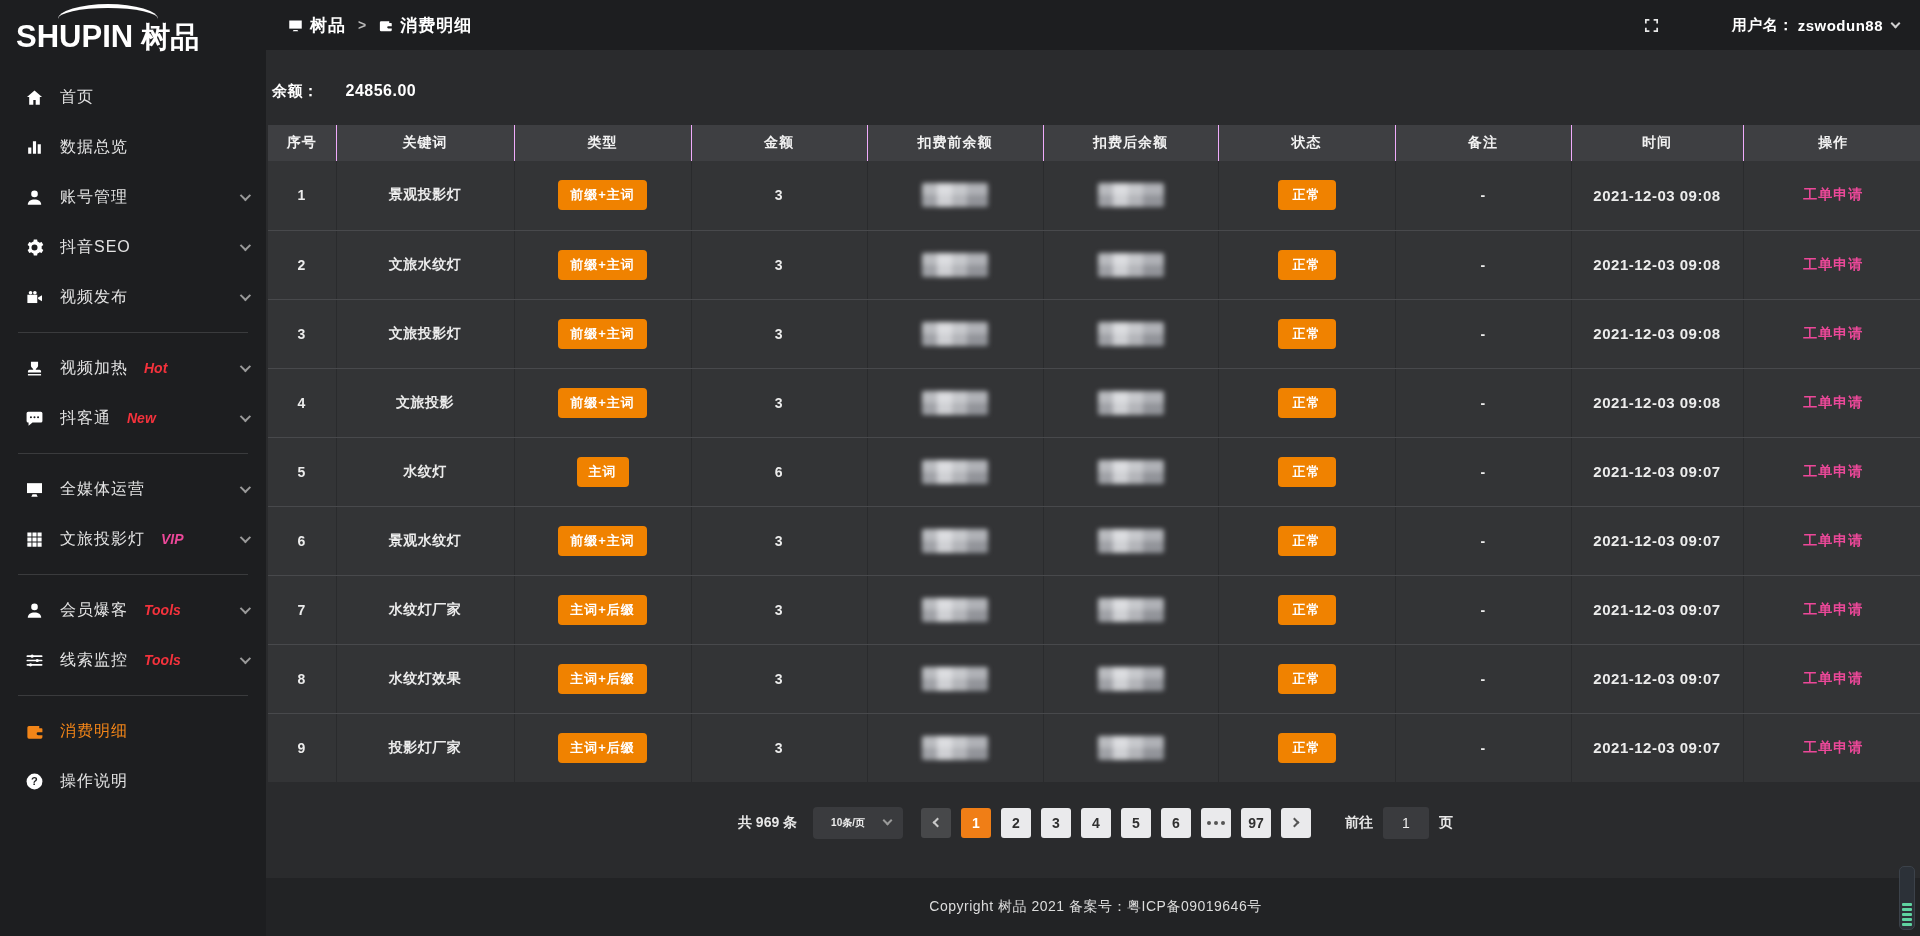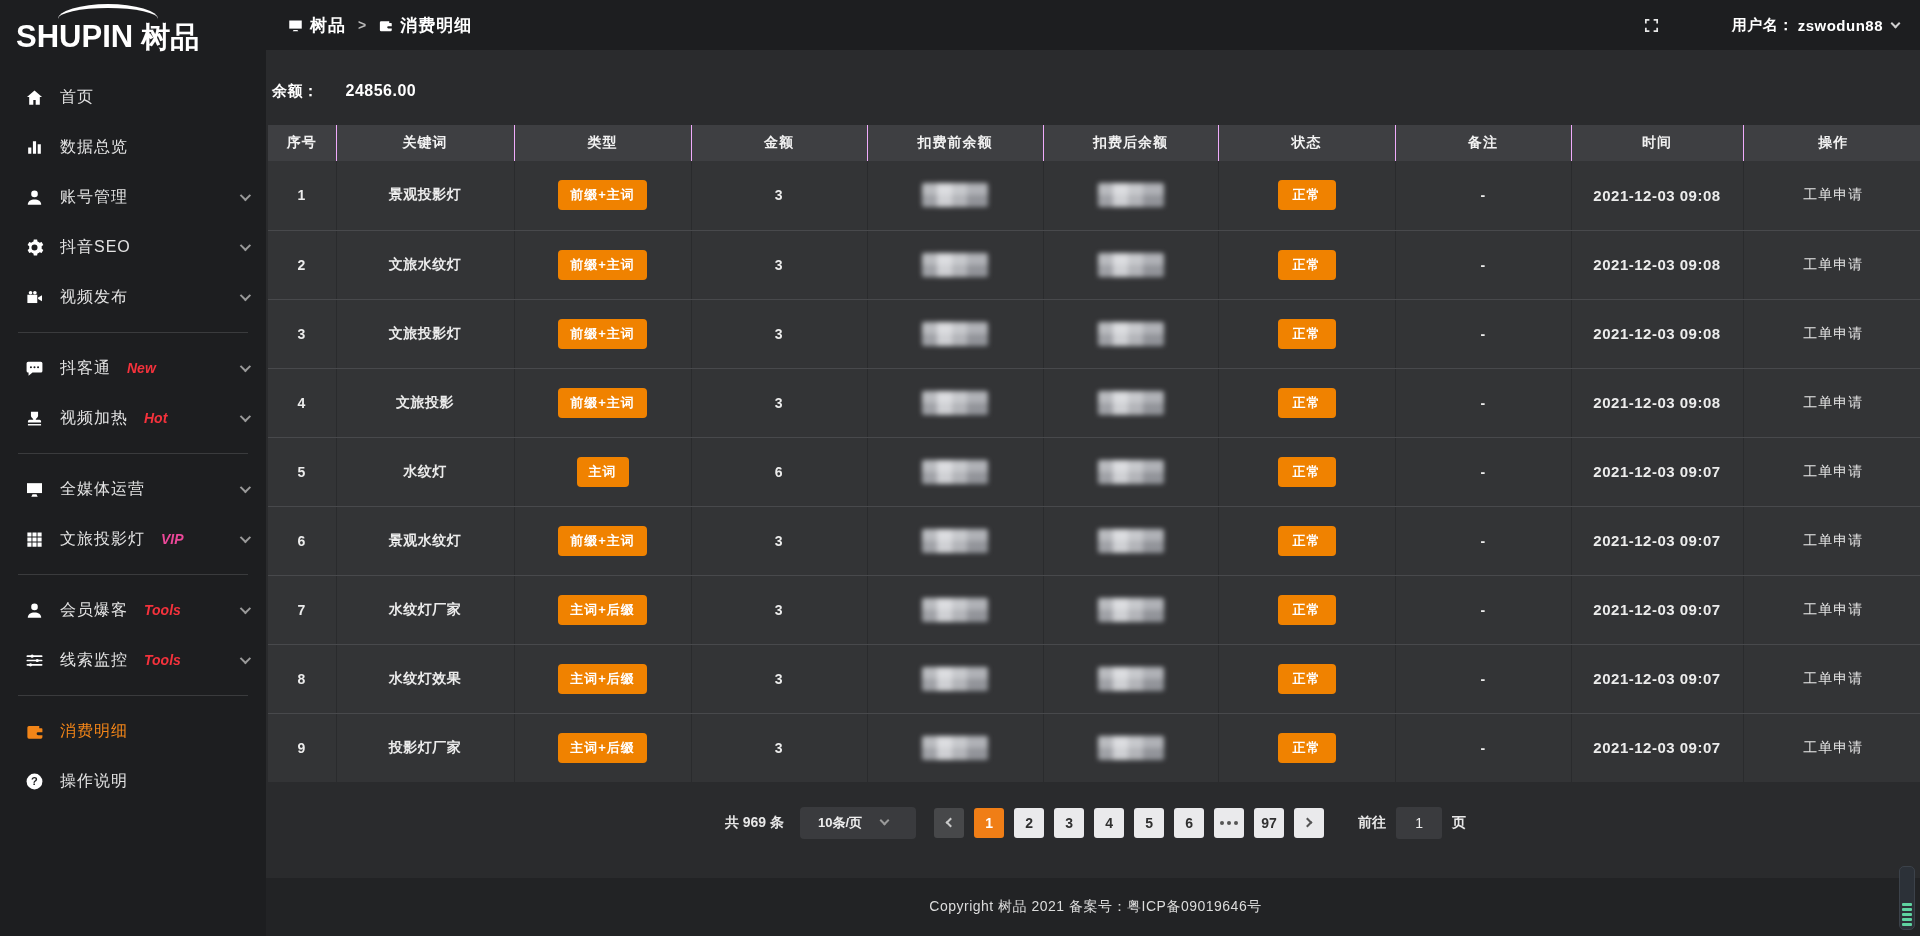--- a/index.html
+++ b/index.html
@@ -47,26 +47,26 @@
   tbody td { background:#333436; height:69px; text-align:center; font-size:14px; font-weight:600; color:#ececec;
              border-right:1px solid #2a2b2d; border-bottom:1px solid #48494c; letter-spacing:0.5px; }
   tbody td:last-child { border-right:none; }
   tbody tr:last-child td { border-bottom:1px solid #2a2b2d; }
   .tag { display:inline-block; background:#f08200; color:#fff; font-size:13px; font-weight:600; padding:6px 12px; border-radius:4px; letter-spacing:1px; }
   .tag.status { padding:6px 15px; }
   .blur-block { display:inline-block; width:66px; height:24px; border-radius:2px; filter:blur(2.5px); vertical-align:middle;
       background:linear-gradient(90deg,#87888b 0 22%,#c2c3c6 22% 45%,#9fa0a3 45% 68%,#76777a 68% 100%),
                  linear-gradient(0deg,#9a9b9e 0 50%,#b5b6b9 50% 100%); background-blend-mode:overlay; }
   .cell-time { font-size:15px; }
-  .action { color:#e5e5e5; font-weight:400; cursor:pointer; letter-spacing:1px; }
+  .action { color:#ec4899; font-weight:700; cursor:pointer; letter-spacing:1px; }
 
   
   .pagination { display:flex; align-items:center; justify-content:center; gap:10px; margin-top:22px; height:36px; }
   .pg-total { color:#e8e8e8; font-size:14px; font-weight:600; margin-right:6px; }
-  .pg-size { background:#3a3b3e; border-radius:4px; height:32px; display:flex; align-items:center; gap:14px; padding:0 28px 0 18px; color:#eee; font-size:13px; font-weight:600; cursor:pointer; }
+  .pg-size { background:#3a3b3e; border-radius:4px; height:32px; display:flex; align-items:center; gap:14px; padding:0 12px 0 18px; color:#eee; font-size:10px; font-weight:600; cursor:pointer; }
   .pg-size .chev { border-color:#9a9a9a; margin-top:-4px; }
   .pg-btn { min-width:30px; height:30px; border:none; border-radius:3px; background:#eaeaec; color:#303030; font-size:14px; font-weight:700; cursor:pointer; display:inline-flex; align-items:center; justify-content:center; font-family:inherit; }
   .pg-btn.page.active { background:#f07e16; color:#fff; }
   .pg-btn.prev { background:#47484a; margin-left:8px; }
   .pg-btn.next { margin-right:8px; }
   .arrow { display:inline-block; width:7px; height:7px; border-left:2px solid #c9c9c9; border-bottom:2px solid #c9c9c9; }
   .arrow.left { transform:rotate(45deg); margin-left:3px; }
   .arrow.right { border-color:#555; transform:rotate(-135deg); margin-right:3px; }
   #pages { display:inline-flex; gap:10px; }
   .dots { display:inline-block; width:4px; height:4px; border-radius:50%; background:#555; box-shadow:-7px 0 0 #555, 7px 0 0 #555; }
@@ -134,39 +134,39 @@
               <circle cx="12.5" cy="6" r="2.3"></circle>
             </svg>
           </span>
           <span class="sb-label">视频发布</span>
           <span class="sb-chevron"></span>
         </div>
         <div class="sb-divider"></div>
         <div class="sb-item">
           <span class="sb-icon">
             <svg viewBox="0 0 24 24" fill="#fff">
+              <path d="M7.5 3.5h9v5.2c0 2.3-3 2.6-3 4.8h4.8a2 2 0 0 1 2 2v1.5H3.7V15.5a2 2 0 0 1 2-2h4.8c0-2.2-3-2.5-3-4.8z"></path>
+              <path d="M3.7 19h16.6v1.8H3.7z"></path>
+            </svg>
+          </span>
+          <span class="sb-label">视频加热</span>
+          <span class="sb-badge" style="color:#f4323c">Hot</span>
+          <span class="sb-chevron"></span>
+        </div>
+        <div class="sb-item">
+          <span class="sb-icon">
+            <svg viewBox="0 0 24 24" fill="#fff">
               <path d="M4 3.5h16a2 2 0 0 1 2 2v9.5a2 2 0 0 1-2 2H9.5L4.5 21v-4H4a2 2 0 0 1-2-2V5.5a2 2 0 0 1 2-2z"></path>
               <circle cx="7.5" cy="10.3" r="1.3" fill="#1d1e20"></circle>
               <circle cx="12" cy="10.3" r="1.3" fill="#1d1e20"></circle>
               <circle cx="16.5" cy="10.3" r="1.3" fill="#1d1e20"></circle>
             </svg>
           </span>
           <span class="sb-label">抖客通</span>
           <span class="sb-badge" style="color:#f4323c">New</span>
-          <span class="sb-chevron"></span>
-        </div>
-        <div class="sb-item">
-          <span class="sb-icon">
-            <svg viewBox="0 0 24 24" fill="#fff">
-              <path d="M7.5 3.5h9v5.2c0 2.3-3 2.6-3 4.8h4.8a2 2 0 0 1 2 2v1.5H3.7V15.5a2 2 0 0 1 2-2h4.8c0-2.2-3-2.5-3-4.8z"></path>
-              <path d="M3.7 19h16.6v1.8H3.7z"></path>
-            </svg>
-          </span>
-          <span class="sb-label">视频加热</span>
-          <span class="sb-badge" style="color:#f4323c">Hot</span>
           <span class="sb-chevron"></span>
         </div>
         <div class="sb-divider"></div>
         <div class="sb-item">
           <span class="sb-icon">
             <svg viewBox="0 0 24 24" fill="#fff">
               <path d="M2.5 4h19v12.5h-19z"></path>
               <path d="M8 21l1.5-3h5L16 21z"></path>
             </svg>
           </span>

